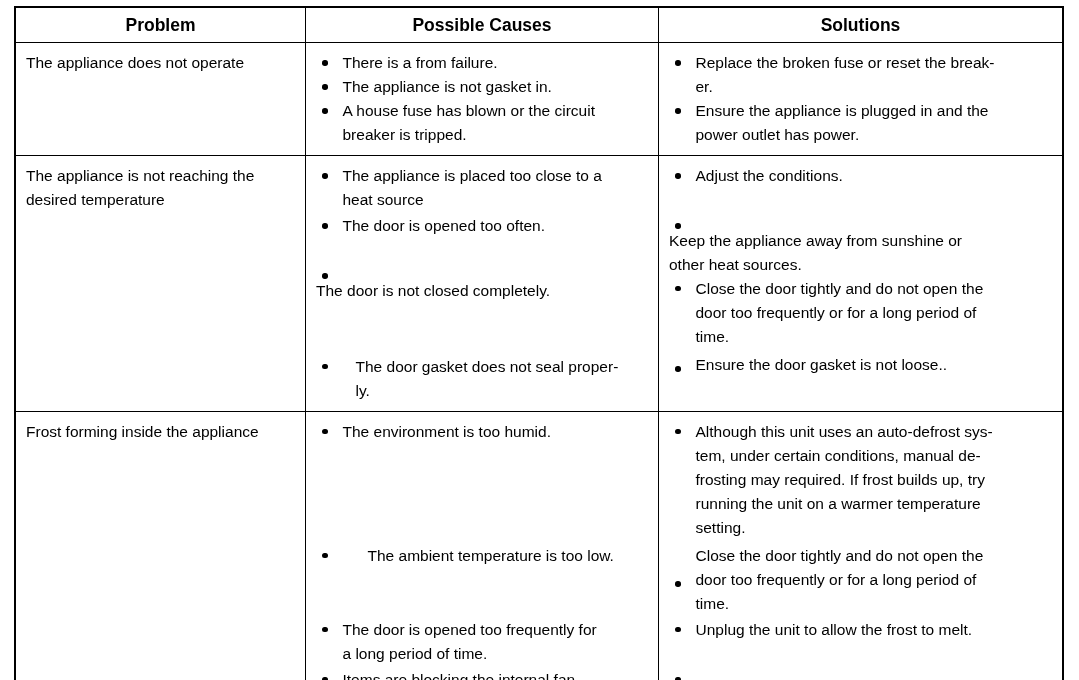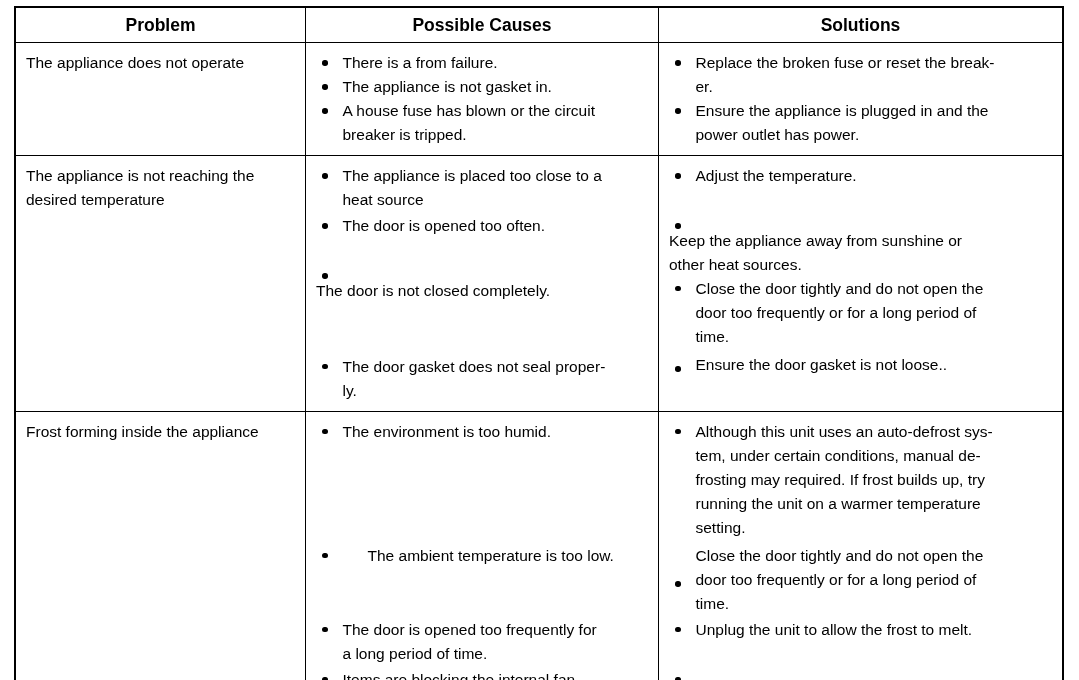--- a/index.html
+++ b/index.html
@@ -43,21 +43,21 @@
     flex: none;
     width: 5.5px; height: 5.5px;
     border-radius: 50%;
     background: #000;
     margin: 9px 15px 0 6px;
   }
   .mt2   { margin-top: 2px; }
   .mt4   { margin-top: 4px; align-items: center; }
   .mt26  { margin-top: 26px; flex-direction: column; }
   .mt50  { margin-top: 50px; }
-  .mt52  { margin-top: 52px; }
+  .mt52  { margin-top: 52px; gap: 13px; }
   .mt100 { margin-top: 100px; gap: 25px; }
 </style>
 </head>
 <body>
 
 <div class="table">
 
   <div class="row hdr">
     <div class="cell">Problem</div>
     <div class="cell">Possible Causes</div>
@@ -118,21 +118,21 @@
       </div>
       <div class="item mt52">
         <span class="dot"></span>
         <span class="txt">The door gasket does not seal proper-
 ly.</span>
       </div>
     </div>
     <div class="cell list">
       <div class="item">
         <span class="dot"></span>
-        <span class="txt">Adjust the temperature.</span>
+        <span class="txt">Adjust the conditions.</span>
       </div>
       <div class="item mt26">
         <span class="dot"></span>
         <span class="txt">Keep the appliance away from sunshine or
 other heat sources.</span>
       </div>
       <div class="item">
         <span class="dot"></span>
         <span class="txt">Close the door tightly and do not open the
 door too frequently or for a long period of

